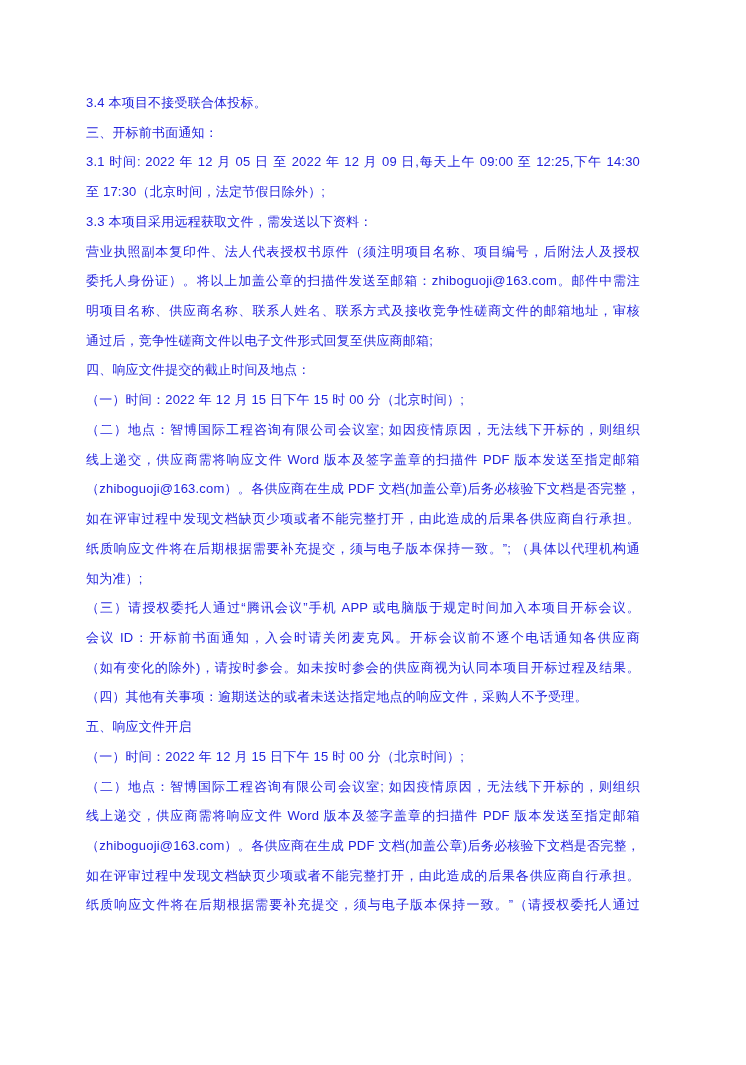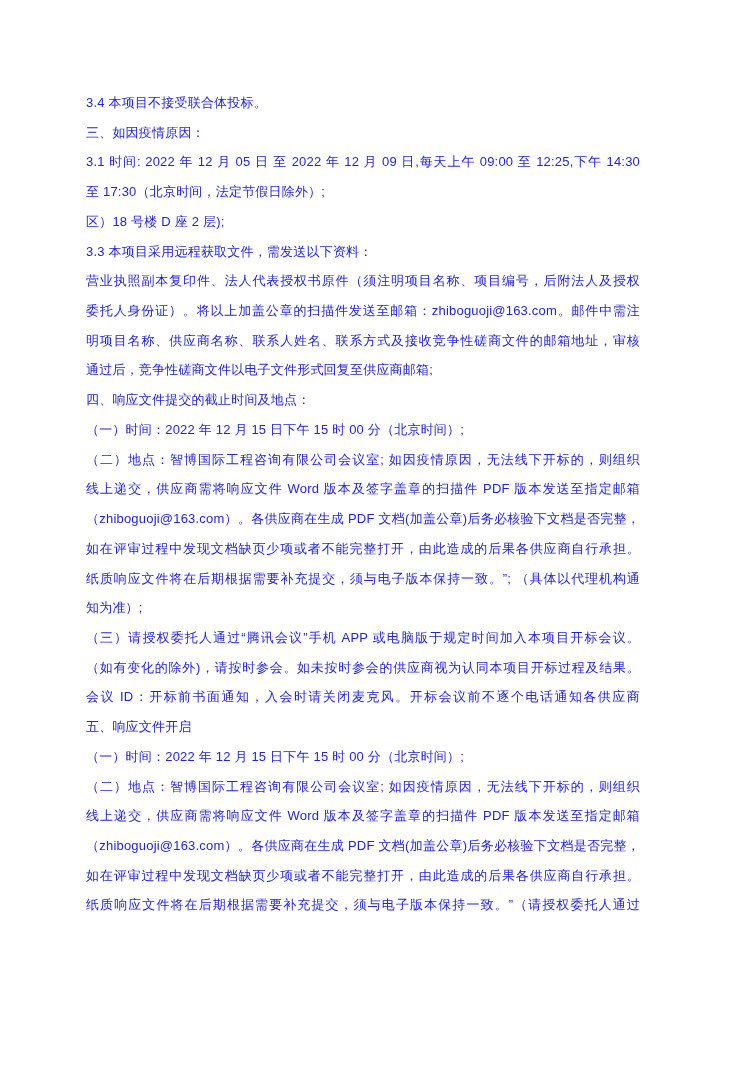--- a/index.html
+++ b/index.html
@@ -35,40 +35,40 @@
     text-align: justify;
     text-align-last: justify;
   }
 </style>
 </head>
 <body>
 
 <div class="page">
   <div class="doc-body" id="doc-body" style="color: rgb(35, 35, 221);">
       <div class="text-line">3.4 本项目不接受联合体投标。</div>
-      <div class="text-line">三、如因疫情原因：</div>
+      <div class="text-line">三、开标前书面通知：</div>
       <div class="text-line full">3.1 时间: 2022 年 12 月 05 日 至 2022 年 12 月 09 日,每天上午 09:00 至 12:25,下午 14:30</div>
       <div class="text-line">至 17:30（北京时间，法定节假日除外）;</div>
-      <div class="text-line">区）18 号楼 D 座 2 层);</div>
       <div class="text-line">3.3 本项目采用远程获取文件，需发送以下资料：</div>
       <div class="text-line full">营业执照副本复印件、法人代表授权书原件（须注明项目名称、项目编号，后附法人及授权</div>
       <div class="text-line full">委托人身份证）。将以上加盖公章的扫描件发送至邮箱：zhiboguoji@163.com。邮件中需注</div>
       <div class="text-line full">明项目名称、供应商名称、联系人姓名、联系方式及接收竞争性磋商文件的邮箱地址，审核</div>
       <div class="text-line">通过后，竞争性磋商文件以电子文件形式回复至供应商邮箱;</div>
       <div class="text-line">四、响应文件提交的截止时间及地点：</div>
       <div class="text-line">（一）时间：2022 年 12 月 15 日下午 15 时 00 分（北京时间）;</div>
       <div class="text-line full">（二）地点：智博国际工程咨询有限公司会议室; 如因疫情原因，无法线下开标的，则组织</div>
       <div class="text-line full">线上递交，供应商需将响应文件 Word 版本及签字盖章的扫描件 PDF 版本发送至指定邮箱</div>
       <div class="text-line full">（zhiboguoji@163.com）。各供应商在生成 PDF 文档(加盖公章)后务必核验下文档是否完整，</div>
       <div class="text-line full">如在评审过程中发现文档缺页少项或者不能完整打开，由此造成的后果各供应商自行承担。</div>
       <div class="text-line full">纸质响应文件将在后期根据需要补充提交，须与电子版本保持一致。”; （具体以代理机构通</div>
       <div class="text-line">知为准）;</div>
       <div class="text-line full">（三）请授权委托人通过“腾讯会议”手机 APP 或电脑版于规定时间加入本项目开标会议。</div>
+      <div class="text-line full">会议 ID：开标前书面通知，入会时请关闭麦克风。开标会议前不逐个电话通知各供应商</div>
       <div class="text-line full">（如有变化的除外)，请按时参会。如未按时参会的供应商视为认同本项目开标过程及结果。</div>
-      <div class="text-line full">会议 ID：开标前书面通知，入会时请关闭麦克风。开标会议前不逐个电话通知各供应商</div>
+      <div class="text-line">（四）其他有关事项：逾期送达的或者未送达指定地点的响应文件，采购人不予受理。</div>
       <div class="text-line">五、响应文件开启</div>
       <div class="text-line">（一）时间：2022 年 12 月 15 日下午 15 时 00 分（北京时间）;</div>
       <div class="text-line full">（二）地点：智博国际工程咨询有限公司会议室; 如因疫情原因，无法线下开标的，则组织</div>
       <div class="text-line full">线上递交，供应商需将响应文件 Word 版本及签字盖章的扫描件 PDF 版本发送至指定邮箱</div>
       <div class="text-line full">（zhiboguoji@163.com）。各供应商在生成 PDF 文档(加盖公章)后务必核验下文档是否完整，</div>
       <div class="text-line full">如在评审过程中发现文档缺页少项或者不能完整打开，由此造成的后果各供应商自行承担。</div>
       <div class="text-line full">纸质响应文件将在后期根据需要补充提交，须与电子版本保持一致。”（请授权委托人通过</div>
     </div>
 </div>
 

